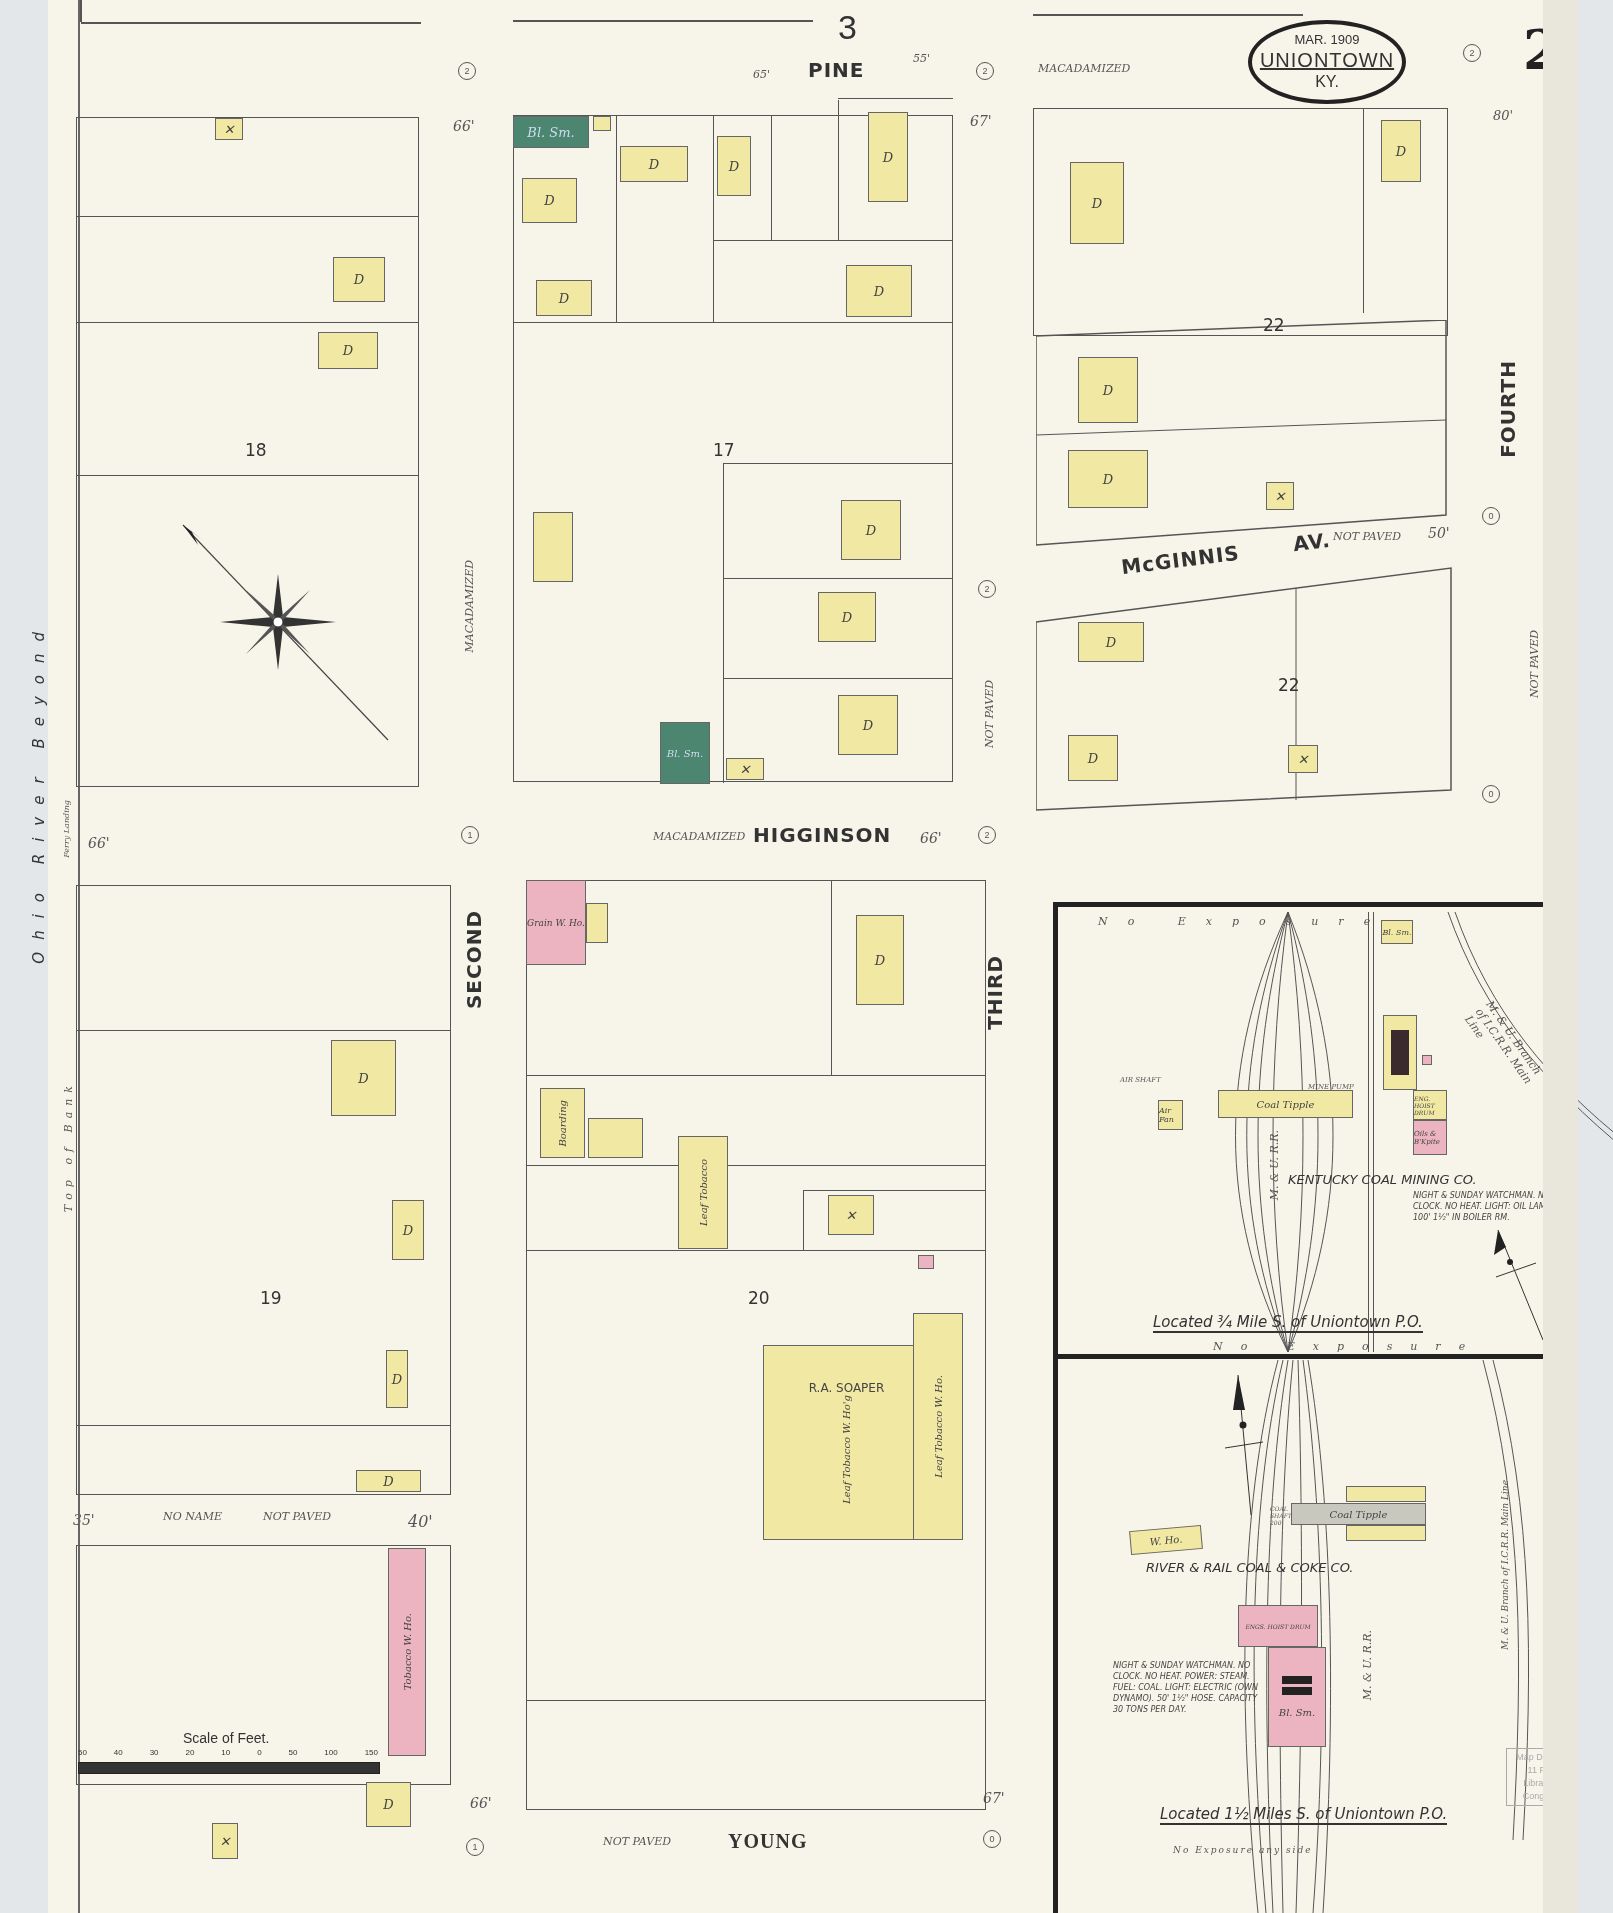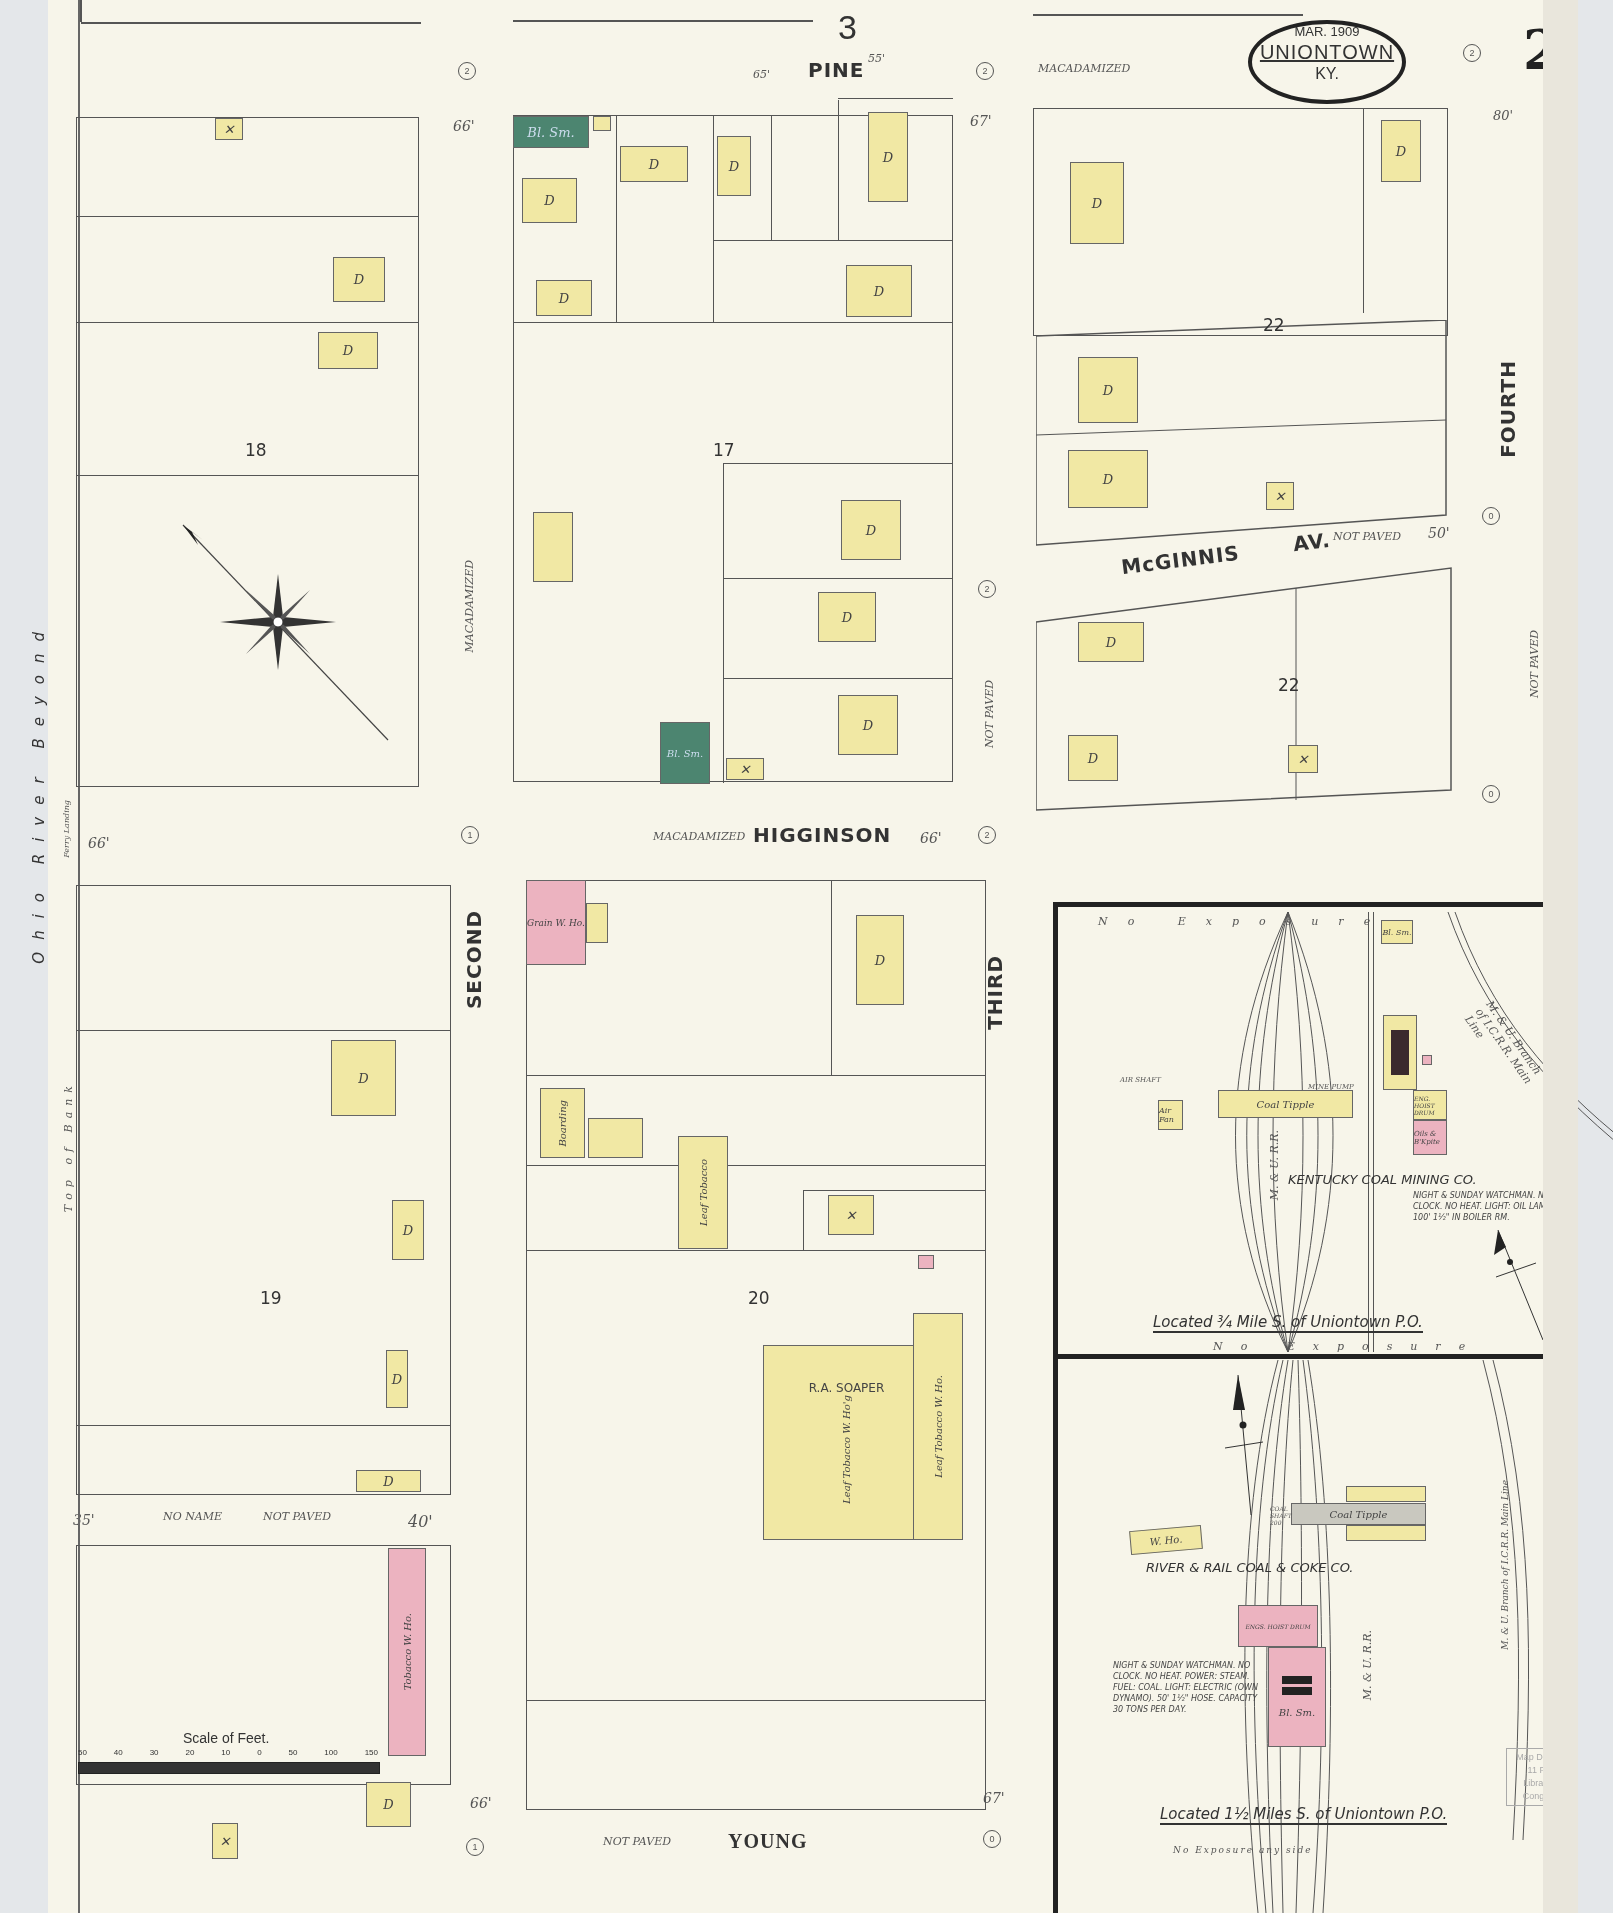--- a/index.html
+++ b/index.html
@@ -15,21 +15,21 @@
   .gray{background:#c9c8bf;}
   .st{position:absolute;font-family:"DejaVu Sans",sans-serif;font-weight:bold;font-size:20px;color:#333;letter-spacing:1px;}
   .sm{position:absolute;font-family:"DejaVu Serif",serif;font-style:italic;font-size:11px;color:#555;}
   .blkno{position:absolute;font-family:"DejaVu Sans",sans-serif;font-size:17px;color:#333;}
   .vert{writing-mode:vertical-rl;transform:rotate(180deg);}
   .co{position:absolute;font-family:"DejaVu Sans",sans-serif;font-style:italic;font-size:13px;color:#333;}
   .note{position:absolute;font-family:"DejaVu Sans",sans-serif;font-style:italic;font-size:8px;color:#444;line-height:11px;}
   .loc{position:absolute;font-family:"DejaVu Sans",sans-serif;font-style:italic;font-size:15px;border-bottom:2px solid #333;color:#333;}
   .circ{position:absolute;width:16px;height:16px;border:1px solid #555;border-radius:50%;font-size:9px;display:flex;align-items:center;justify-content:center;color:#555;}
   .title-oval{position:absolute;left:1200px;top:20px;width:158px;height:84px;border:4px solid #222;border-radius:50%;box-sizing:border-box;text-align:center;}
-  .title-oval .d{font-size:13px;}
+  .title-oval .d{font-size:13px;margin-top:8px;}
   .title-oval .t{font-size:20px;letter-spacing:1px;line-height:26px;text-decoration:underline;}
   .title-oval .k{font-size:16px;}
   .sheetno{position:absolute;font-family:"DejaVu Serif",serif;font-weight:bold;font-size:54px;color:#222;}
   .thick{position:absolute;background:#222;}
   .stamp{position:absolute;border:1.5px solid #aaa;color:#aaa;font-size:9px;text-align:center;line-height:13px;padding:2px 4px;}
 </style>
 </head>
 <body>
 
 <div class="sheet">
@@ -61,21 +61,21 @@
   <div class="sm" style="left:115px;top:1510px;">NO NAME</div>
   <div class="sm" style="left:215px;top:1510px;">NOT PAVED</div>
   <div class="sm" style="left:990px;top:62px;">MACADAMIZED</div>
   <div class="sm" style="left:605px;top:830px;">MACADAMIZED</div>
   <div class="sm vert" style="left:415px;top:560px;">MACADAMIZED</div>
   <div class="sm vert" style="left:935px;top:680px;">NOT PAVED</div>
   <div class="sm" style="left:555px;top:1835px;">NOT PAVED</div>
   <div class="sm vert" style="left:1480px;top:630px;">NOT PAVED</div>
 
   <div class="sm" style="left:705px;top:60px;margin-top:8px;">65'</div>
-  <div class="sm" style="left:820px;top:52px;text-align:center;">55'</div>
+  <div class="sm" style="left:865px;top:52px;text-align:center;">55'</div>
   <div class="sm" style="left:405px;top:118px;font-size:14px;">66'</div>
   <div class="sm" style="left:922px;top:113px;font-size:14px;">67'</div>
   <div class="sm" style="left:872px;top:830px;font-size:14px;">66'</div>
   <div class="sm" style="left:1445px;top:108px;font-size:13px;">80'</div>
   <div class="sm" style="left:1380px;top:525px;font-size:14px;">50'</div>
   <div class="sm" style="left:422px;top:1795px;font-size:14px;">66'</div>
   <div class="sm" style="left:935px;top:1790px;font-size:14px;">67'</div>
   <div class="sm" style="left:25px;top:1512px;font-size:14px;">35'</div>
   <div class="sm" style="left:360px;top:1512px;font-size:16px;">40'</div>
   <div class="sm" style="left:40px;top:835px;font-size:14px;">66'</div>

